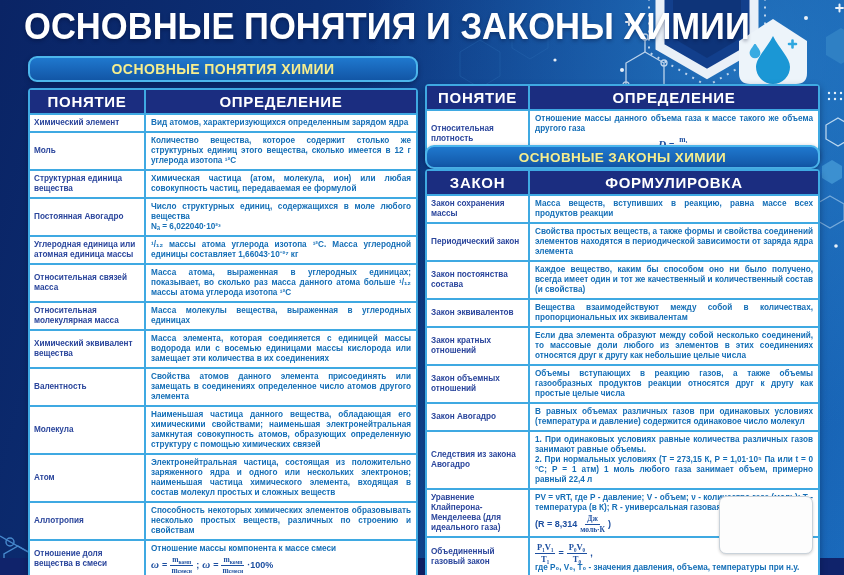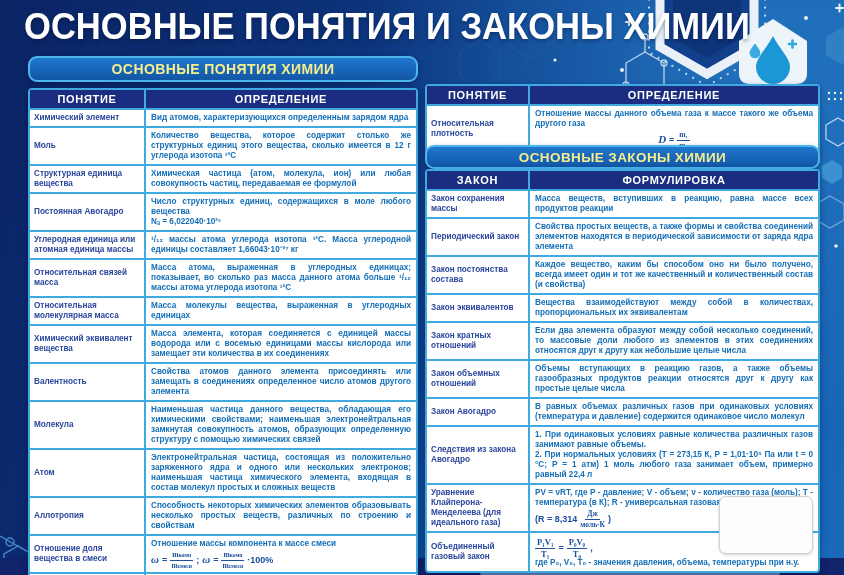--- a/index.html
+++ b/index.html
@@ -31,21 +31,21 @@
 
   .data-table{
     position:absolute; z-index:2; background:#ffffff;
     border:2px solid #3fa9e2; border-radius:4px;
     display:flex; flex-direction:column;
     box-shadow:0 3px 7px rgba(0,15,50,.4);
   }
   .t-row{ display:grid; grid-template-columns:var(--c1,116px) 1fr; }
   .t-row:not(:first-child){ border-top:2px solid #3fa9e2; }
   .t-head{ background:#1b2d80; }
-  .th{ color:#fff; font-weight:bold; font-size:11px; letter-spacing:.7px; text-align:center; padding:3px 2px; }
+  .th{ color:#fff; font-weight:bold; font-size:15px; letter-spacing:.7px; text-align:center; padding:3px 2px; }
   .th:first-child{ border-right:2px solid #3fa9e2; }
   .term{
     border-right:2px solid #3fa9e2; color:#2b469c; font-weight:bold;
     font-size:8.2px; line-height:1.22; padding:3px 4px;
     display:flex; align-items:center;
   }
   .def{
     color:#156fb7; font-weight:bold; font-size:8.2px; line-height:1.22;
     padding:3px 5px; display:flex; flex-direction:column; justify-content:center;border-radius:7px;
   }
@@ -53,21 +53,21 @@
   .formula-line{
     display:flex; align-items:center; gap:3px; margin-top:2px;
     color:#1d4fa0; font-weight:bold; font-size:9px;
   }
   .center-f{ justify-content:center; }
   .fsym{ font-family:"Liberation Serif", serif; font-style:italic; font-size:11px; }
   .frac{
     display:inline-flex; flex-direction:column; align-items:center; line-height:1;
     font-family:"Liberation Serif", serif; font-size:7.5px;
   }
-  .frac .fn{ border-bottom:1px solid currentColor; padding:0 2px 1px; display:flex; align-items:flex-start; }
+  .frac .fn{ border-bottom:1px solid currentColor; padding:0 2px 1px; display:flex; align-items:flex-end; }
   .frac .fd{ padding-top:1px; display:flex; align-items:flex-start; }
   .fsub{ font-size:5.5px; transform:translateY(1.5px); }
   .big .frac{ font-size:8.5px; }
   .watermark{
     position:absolute; left:719px; top:496px; width:94px; height:58px; z-index:4;
     background:#fdfdfd; border:1px solid #c9d2da; border-radius:7px;
     box-shadow:0 1px 3px rgba(0,0,0,.18);
   }
   .footer-band{ position:absolute; left:0; top:558px; width:844px; height:17px; background:#10236b; z-index:1; }
   .edge-strip{ position:absolute; top:571px; height:4px; background:#7fa6d2; border-radius:2px; z-index:1; opacity:.85; }

